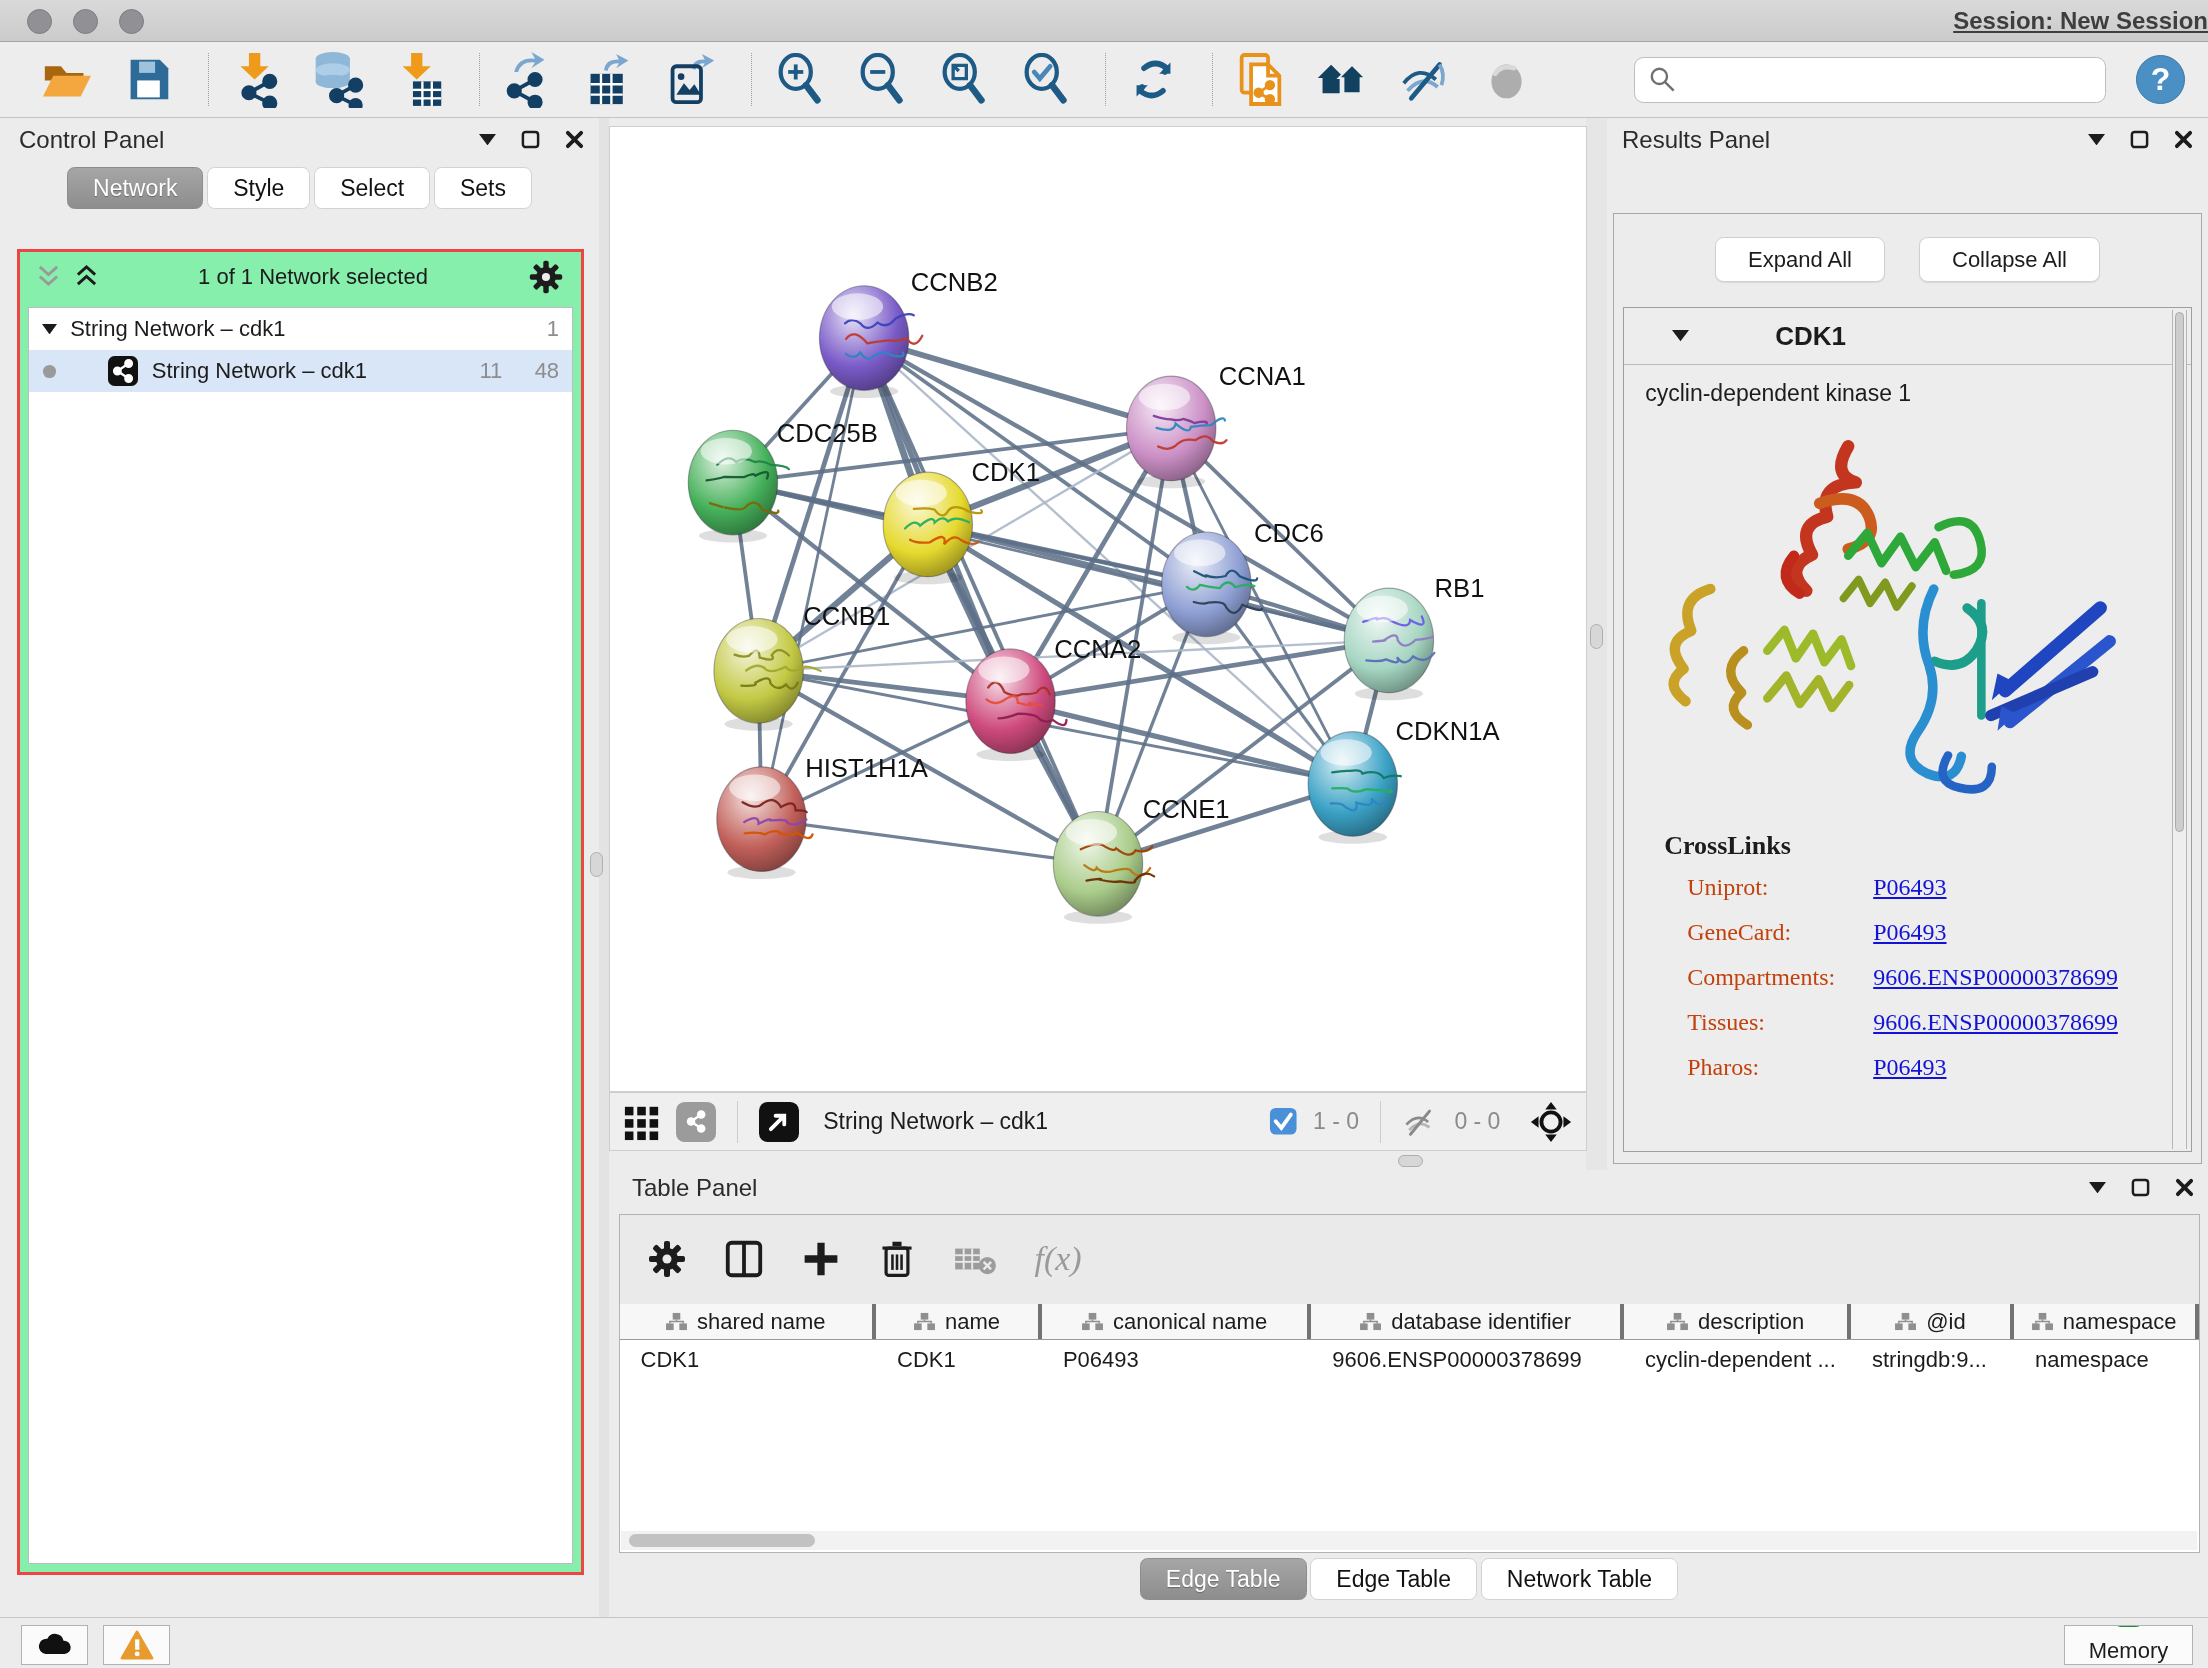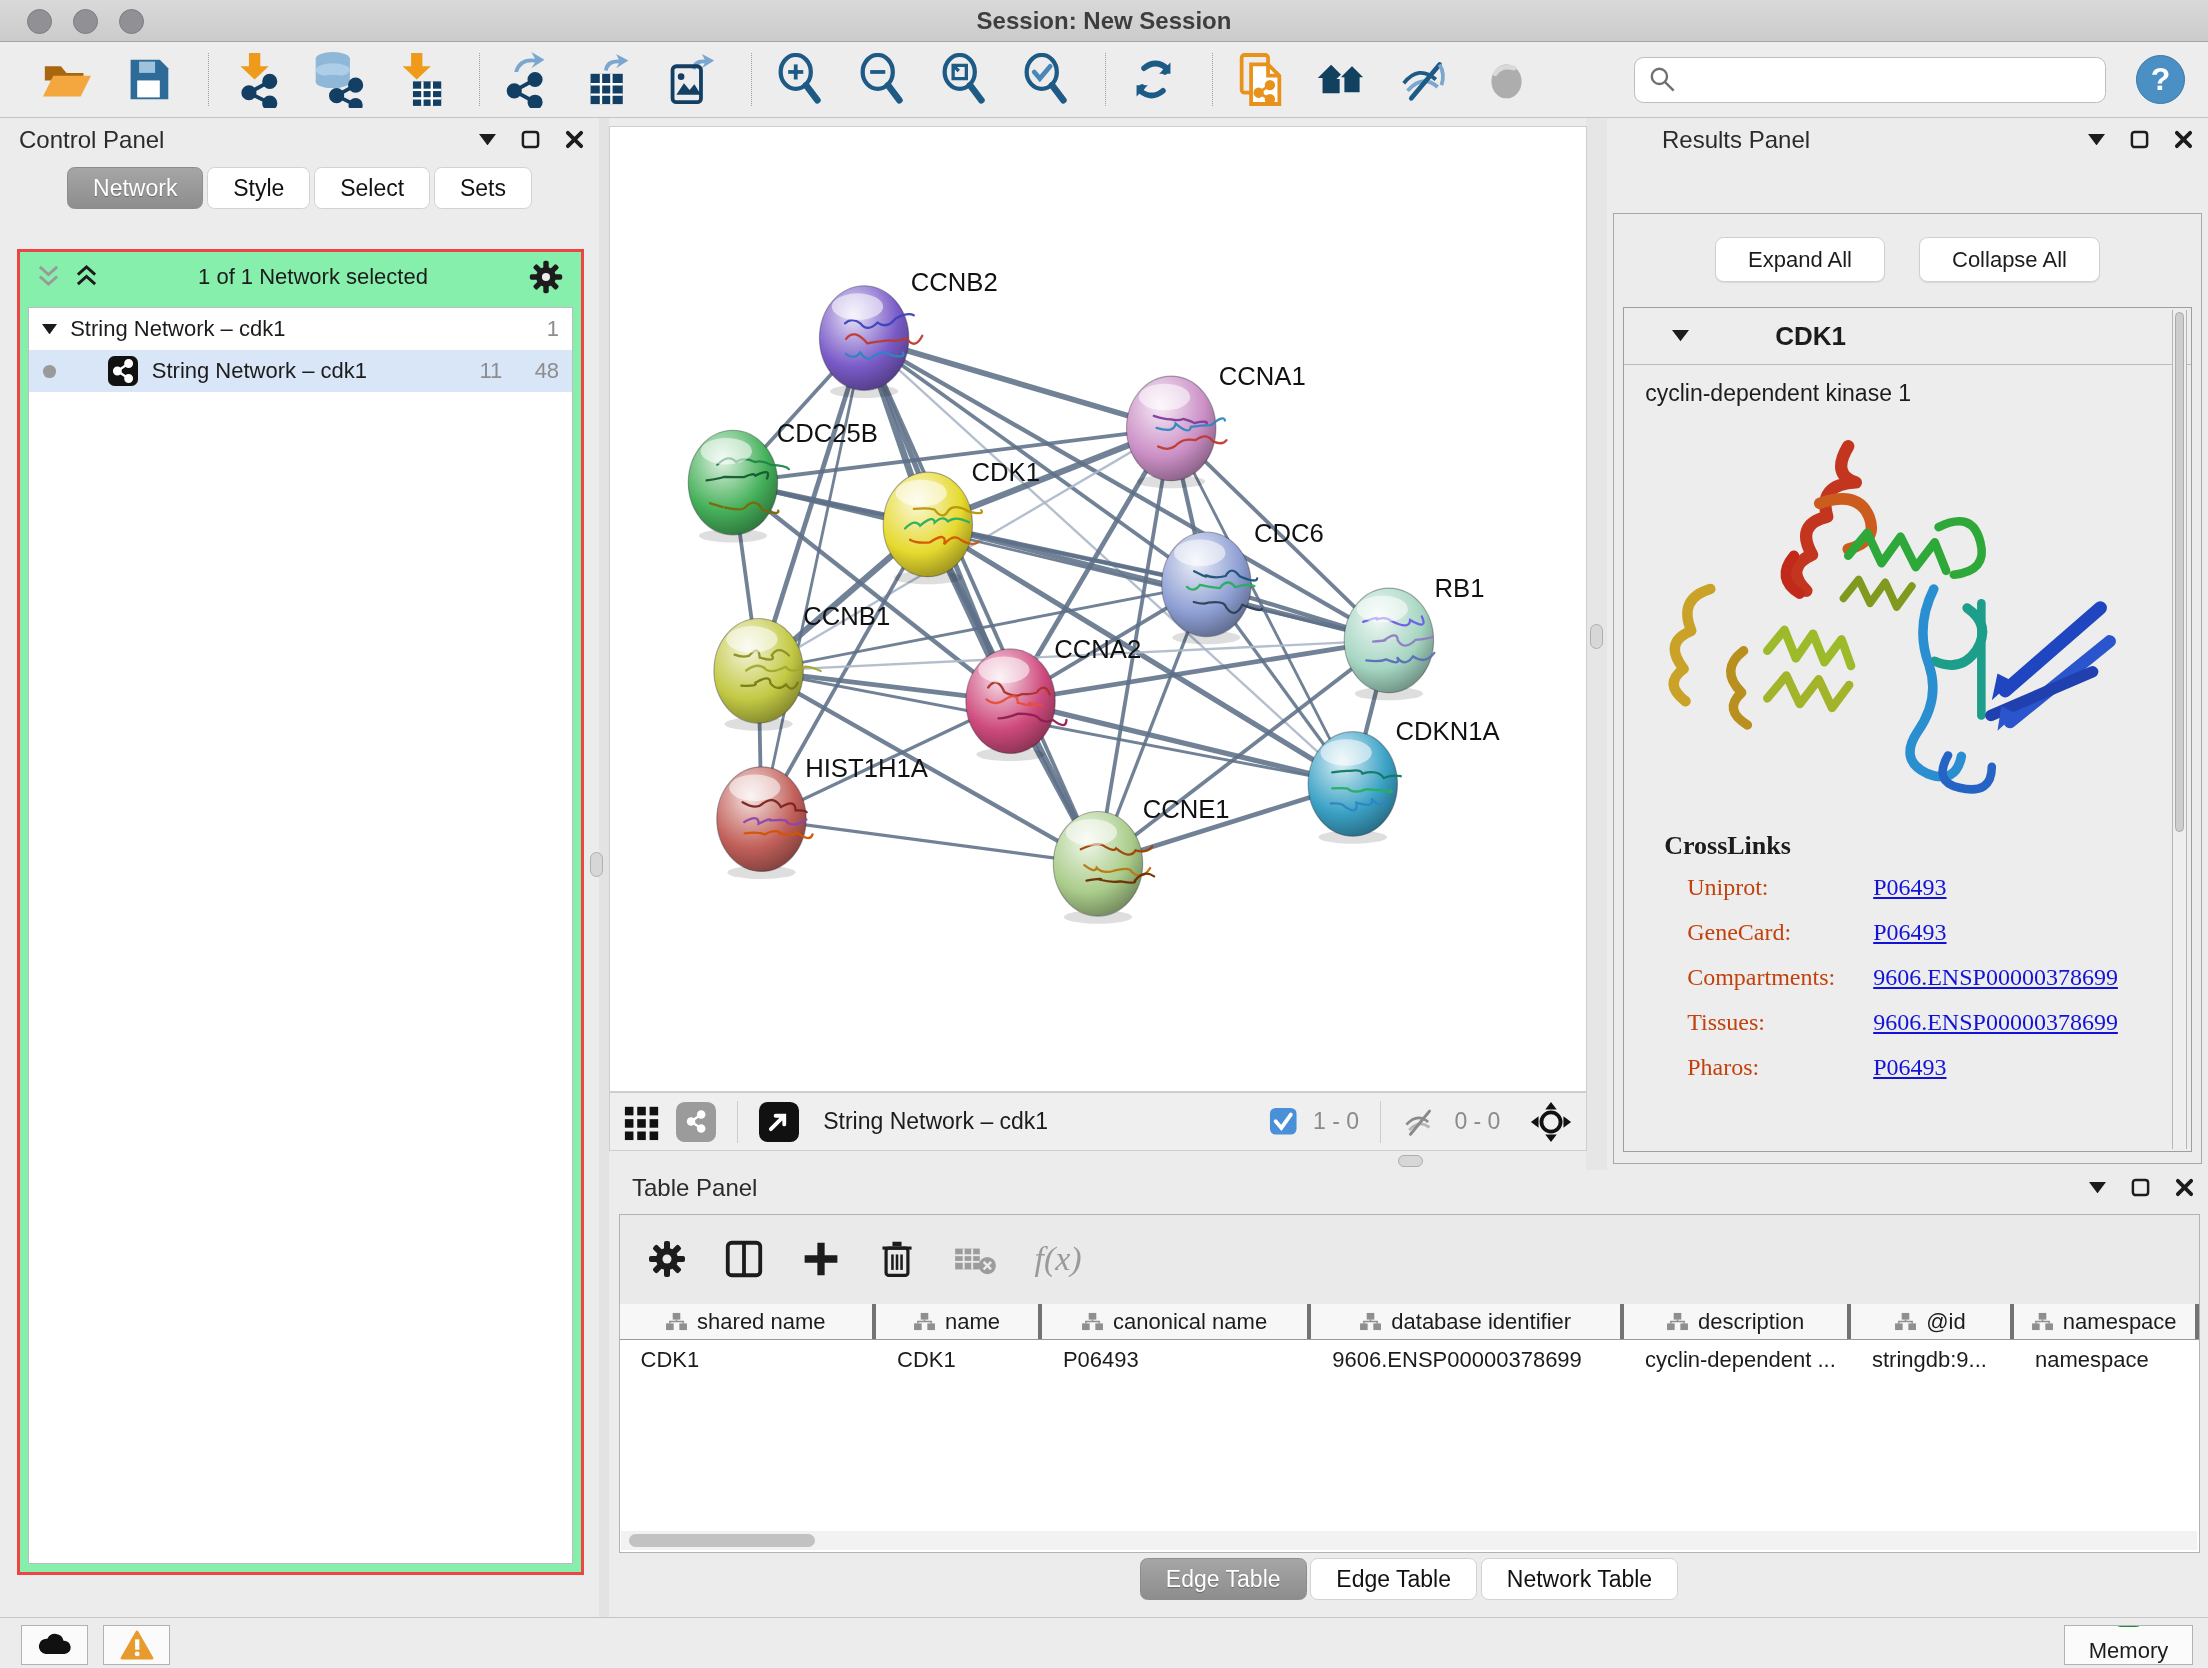--- a/index.html
+++ b/index.html
@@ -4,21 +4,21 @@
 <style>
   * { box-sizing: border-box; margin: 0; padding: 0; }
   html,body { width:2208px; height:1668px; }
   body { font-family:"Liberation Sans",sans-serif; background:#ececec; position:relative; overflow:hidden; color:#1c1c1c; }
   .abs { position:absolute; }
 
   
   .titlebar { left:0; top:0; width:2208px; height:42px; background:linear-gradient(#d9d9d9,#cbcbcb); border-bottom:1px solid #a6a6a6; }
   .lights { position:absolute; left:27px; top:8.6px; display:flex; gap:21px; }
   .light { width:25px; height:25px; border-radius:50%; background:#909095; border:1px solid #7c7c81; }
-  .win-title { position:absolute; left:0; right:0; top:6.7px; text-align:center; font-size:24px; font-weight:bold; color:#3e3e3e; }
+  .win-title { position:absolute; left:0; right:0; top:6.7px; text-align:right; font-size:24px; font-weight:bold; color:#3e3e3e;text-decoration:underline; }
 
   
   .toolbar { left:0; top:42px; width:2208px; height:76px; background:#ededed; border-bottom:1px solid #c3c3c3; display:flex; align-items:center; padding:0 23px 0 38px; }
   .tbtn { width:57px; height:61px; display:flex; align-items:center; justify-content:center; margin-right:25px; }
   .tsep { width:0; height:53px; border-left:1.9px dotted #9f9f9f; margin:0 19px 0 5.7px; }
   .tb-spacer { flex:1; }
   .searchbox { width:472px; height:46px; background:#fff; border:1px solid #bdbdbd; border-radius:9.5px; display:flex; align-items:center; padding:0 13.3px; margin-right:30px; }
   .searchbox input { border:none; outline:none; flex:1; font-size:22px; background:transparent; margin-left:9.5px; }
   .helpbtn { width:49px; height:49px; border-radius:50%; background:#4a90c4; color:#fff; font-size:32px; font-weight:bold; display:flex; align-items:center; justify-content:center; border:1.9px solid #3877a6; }
 
@@ -49,21 +49,21 @@
 
   .net-bottombar { left:609px; top:1092px; width:978px; height:59px; background:#efefef; border:1px solid #cdcdcd; display:flex; align-items:center; padding:0 13.3px; gap:15px; }
   .nb-sep { width:0; height:42px; border-left:1px solid #cccccc; margin:0 5.7px; }
   .nb-title { font-size:23px; margin-left:9.5px; }
   .nb-counts { font-size:23px; color:#8a8a8a; }
   .tile { width:40px; height:40px; border-radius:8.6px; display:flex; align-items:center; justify-content:center; }
   .tile.black { background:#111; } .tile.gray { background:#9b9b9b; }
 
   
   .results-panel { left:1607px; top:118px; width:601px; height:1052px; background:#ececec; }
-  .rp-head { position:absolute; left:15px; right:15px; top:7.6px; display:flex; justify-content:space-between; align-items:center;margin-left:40px; }
+  .rp-head { position:absolute; left:15px; right:15px; top:7.6px; display:flex; justify-content:space-between; align-items:center; }
   .string-tab { position:absolute; left:0; right:0; top:46px; display:flex; justify-content:center; }
   .rp-box { position:absolute; left:5.7px; right:5.7px; top:95px; bottom:5.7px; border:1px solid #a8a8a8; background:#ececec; }
   .rp-buttons { display:flex; justify-content:center; gap:34px; margin-top:23px; }
   .rp-btn { background:#fff; border:1px solid #cfcfcf; border-radius:8.6px; font-size:22px; padding:8.6px 32px; box-shadow:0 1px 1px rgba(0,0,0,.08); }
   .gene-card { position:absolute; left:9.5px; right:9.5px; top:93px; bottom:11.4px; border:1px solid #9e9e9e; background:#ededed; }
   .gene-head { height:57px; display:flex; align-items:center; gap:86px; padding-left:48px; border-bottom:1px solid #bbb; }
   .gene-sym { font-size:26px; font-weight:bold; }
   .gene-desc { font-size:23px; padding:15px 0 0 21px; }
   .protein { position:absolute; left:28.5px; top:105px; }
   .xlinks { position:absolute; left:0; top:523px; right:38px; font-family:"Liberation Serif",serif; }

